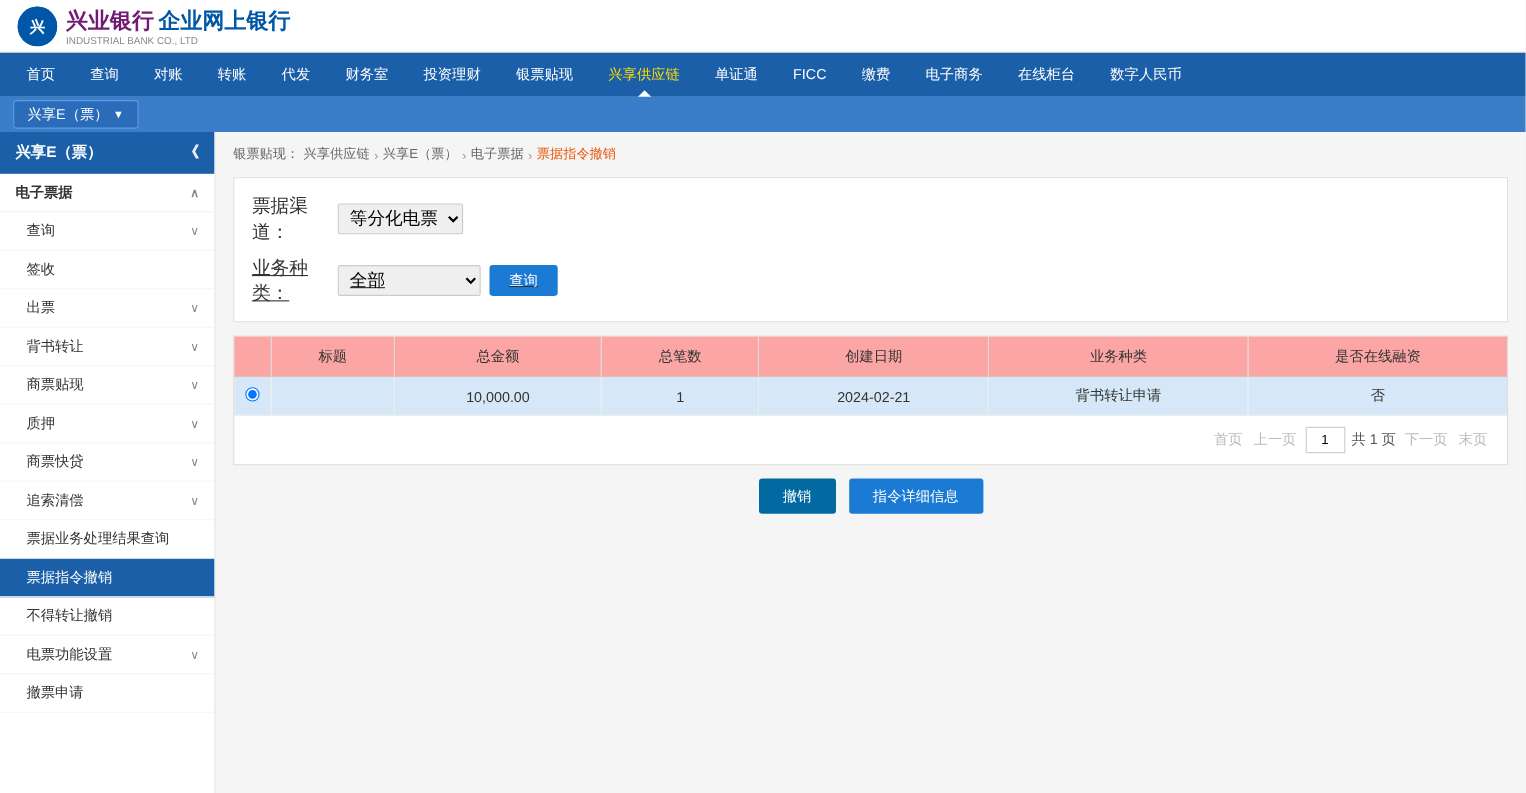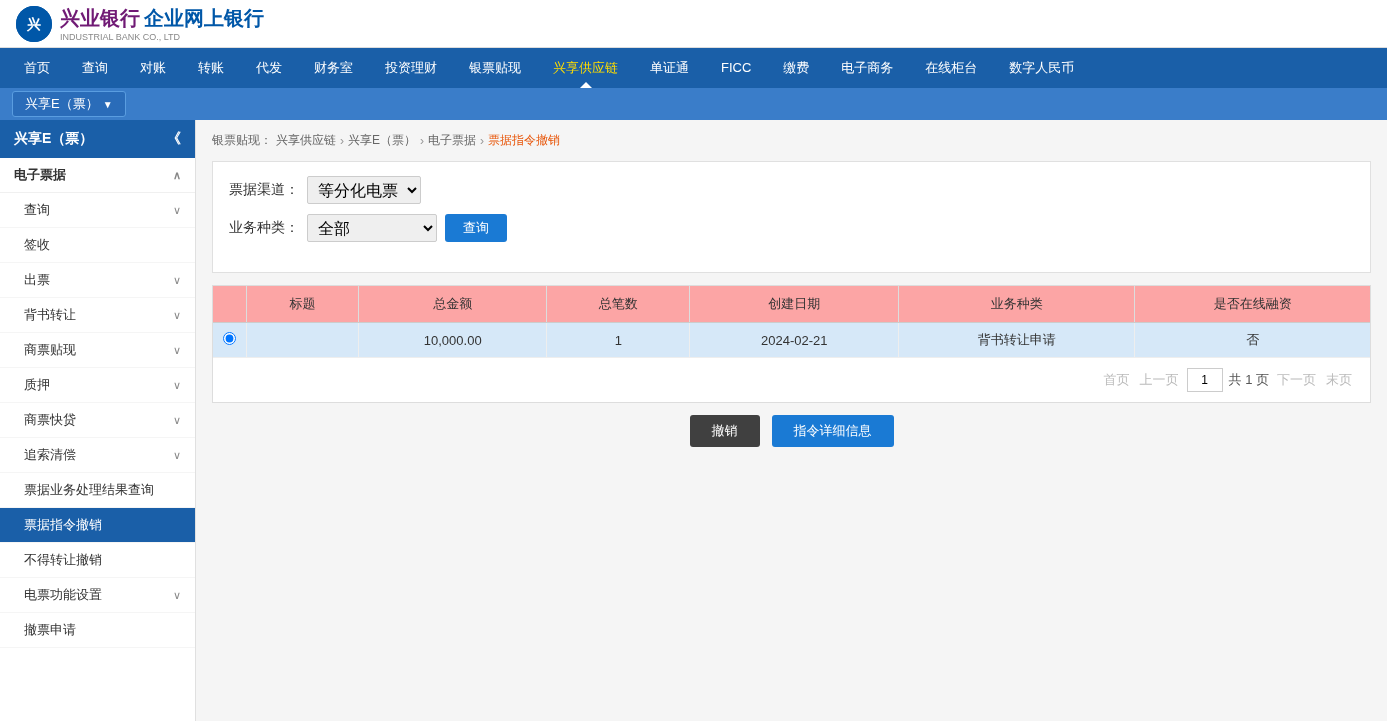--- a/index.html
+++ b/index.html
@@ -37,22 +37,22 @@
     .main { flex: 1; padding: 12px 16px; overflow-y: auto; background: #f5f5f5; }
 
     
     .breadcrumb { font-size: 12px; color: #666; margin-bottom: 12px; display: flex; align-items: center; gap: 4px; }
     .breadcrumb .sep { color: #999; }
     .breadcrumb .current { color: #e8560a; }
 
     
     .search-form { background: #fff; padding: 14px 16px; border: 1px solid #e0e0e0; margin-bottom: 12px; }
     .form-row { display: flex; align-items: center; margin-bottom: 10px; gap: 8px; }
-    .form-row:last-child { margin-bottom: 16px; }
-    .form-label { width: 70px; text-align: right; font-size: 14px; color: #333; flex-shrink: 0; }
+    .form-row:last-child { margin-bottom: 0; text-decoration: underline; }
+    .form-label { width: 70px; font-size: 17px; color: #333; flex-shrink: 0; }
     .form-select { border: 1px solid #ccc; border-radius: 2px; padding: 4px 6px; font-size: 16px; height: 28px; min-width: 100px; }
     .btn-query { background: #1a7ad4; color: #fff; border: none; border-radius: 3px; padding: 5px 18px; font-size: 13px; cursor: pointer; height: 28px; }
 
     
     .table-container { background: #fff; border: 1px solid #ddd; }
     table { width: 100%; border-collapse: collapse; font-size: 13px; }
     thead tr { background: #fca5a5; }
     thead th { padding: 9px 10px; text-align: center; border-bottom: 1px solid #ccc; border-right: 1px solid #ddd; font-weight: normal; color: #333; }
     thead th:last-child { border-right: none; }
     tbody tr { border-bottom: 1px solid #eee; }
@@ -61,21 +61,21 @@
     tbody td:last-child { border-right: none; }
 
     
     .pagination { display: flex; justify-content: flex-end; align-items: center; padding: 10px 16px; gap: 6px; font-size: 13px; color: #555; }
     .page-btn { color: #555; cursor: pointer; padding: 1px 2px; }
     .page-btn.disabled { color: #bbb; cursor: default; }
     .page-input { width: 36px; height: 24px; border: 1px solid #ccc; text-align: center; font-size: 12px; }
 
     
     .action-row { display: flex; justify-content: center; gap: 12px; padding: 12px 0; }
-    .btn-cancel { background: #404040; color: #fff; border: none; border-radius: 3px; padding: 7px 22px; font-size: 13px; cursor: pointer; }
+    .btn-cancel { background: #0369a1; color: #fff; border: none; border-radius: 3px; padding: 7px 22px; font-size: 13px; cursor: pointer; }
     .btn-detail { background: #1a7ad4; color: #fff; border: none; border-radius: 3px; padding: 7px 22px; font-size: 13px; cursor: pointer; }
 
     
     input[type="radio"] { cursor: pointer; }
   </style>
 </head>
 <body>
 
 <div class="header">
   <div class="logo">

